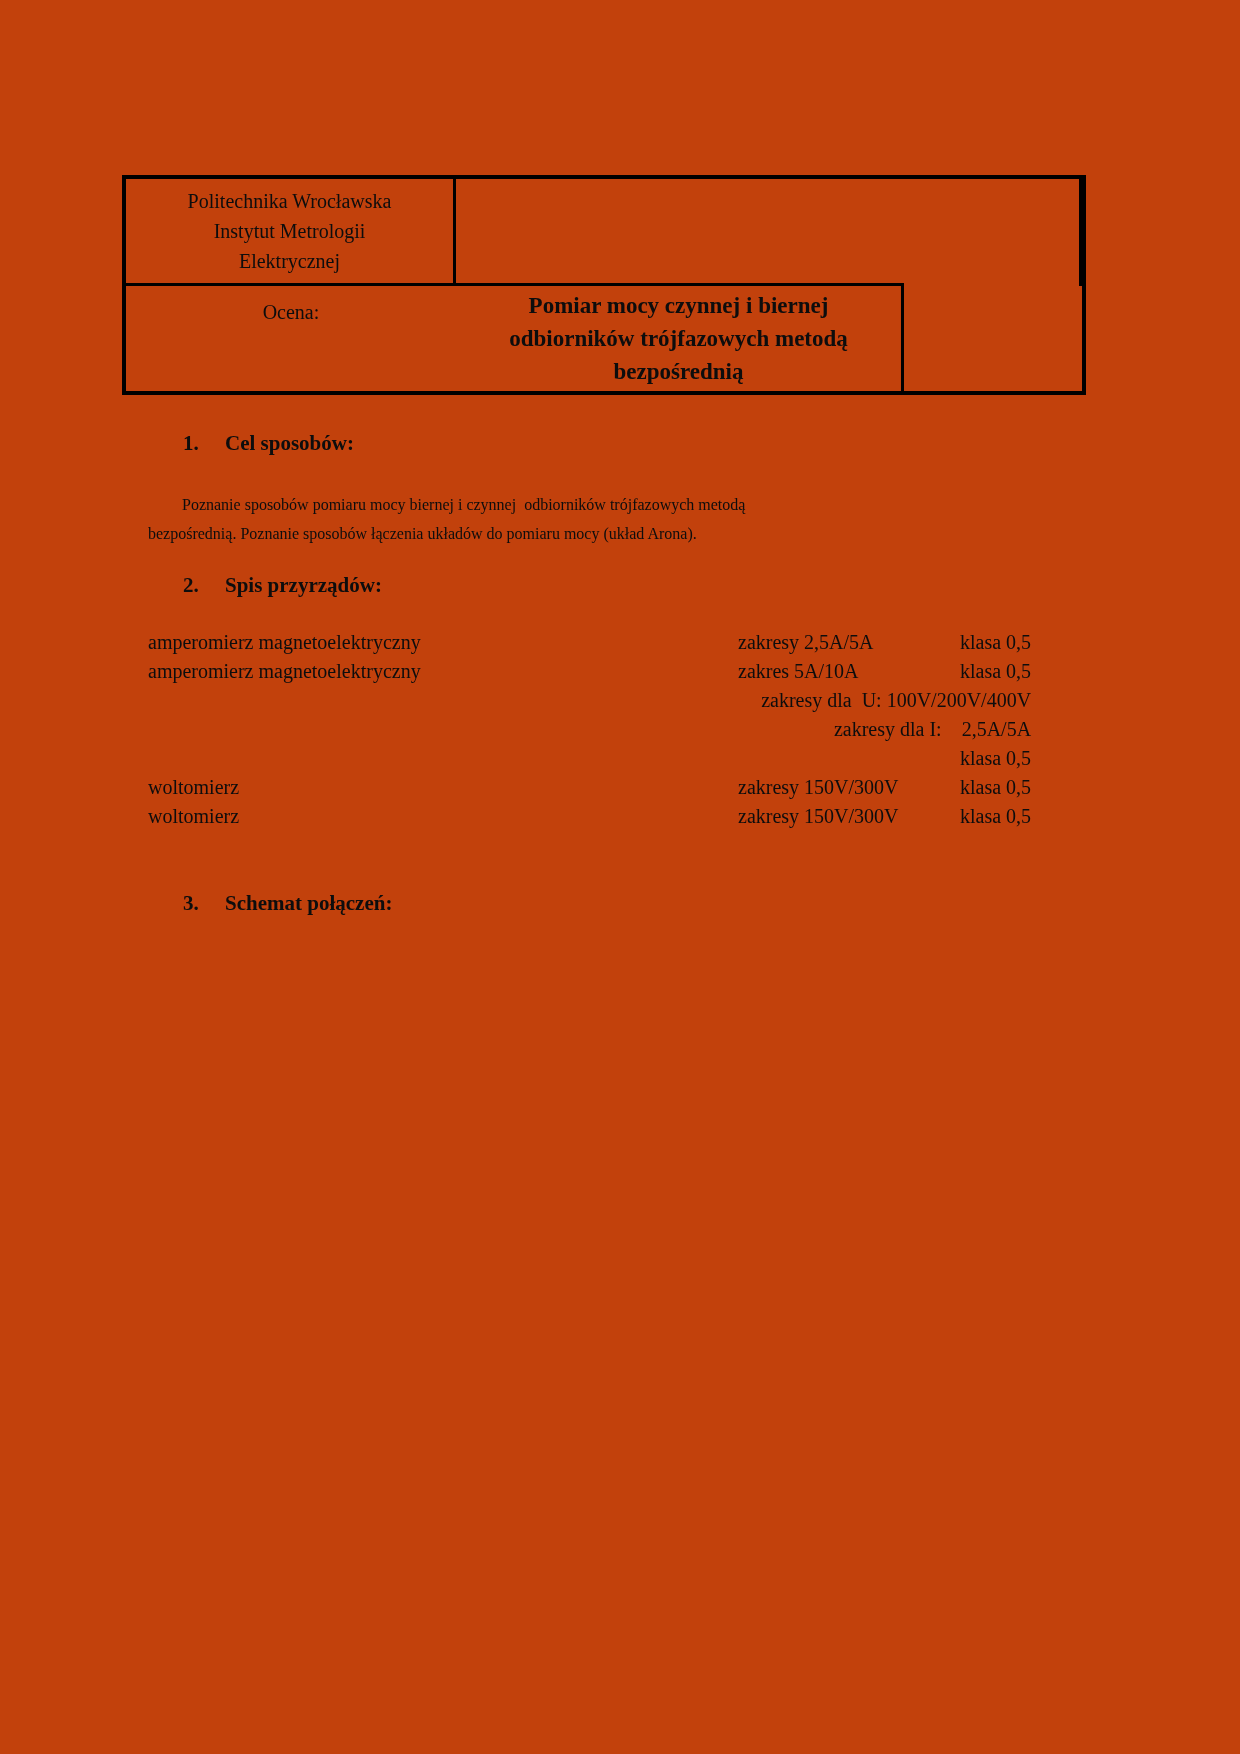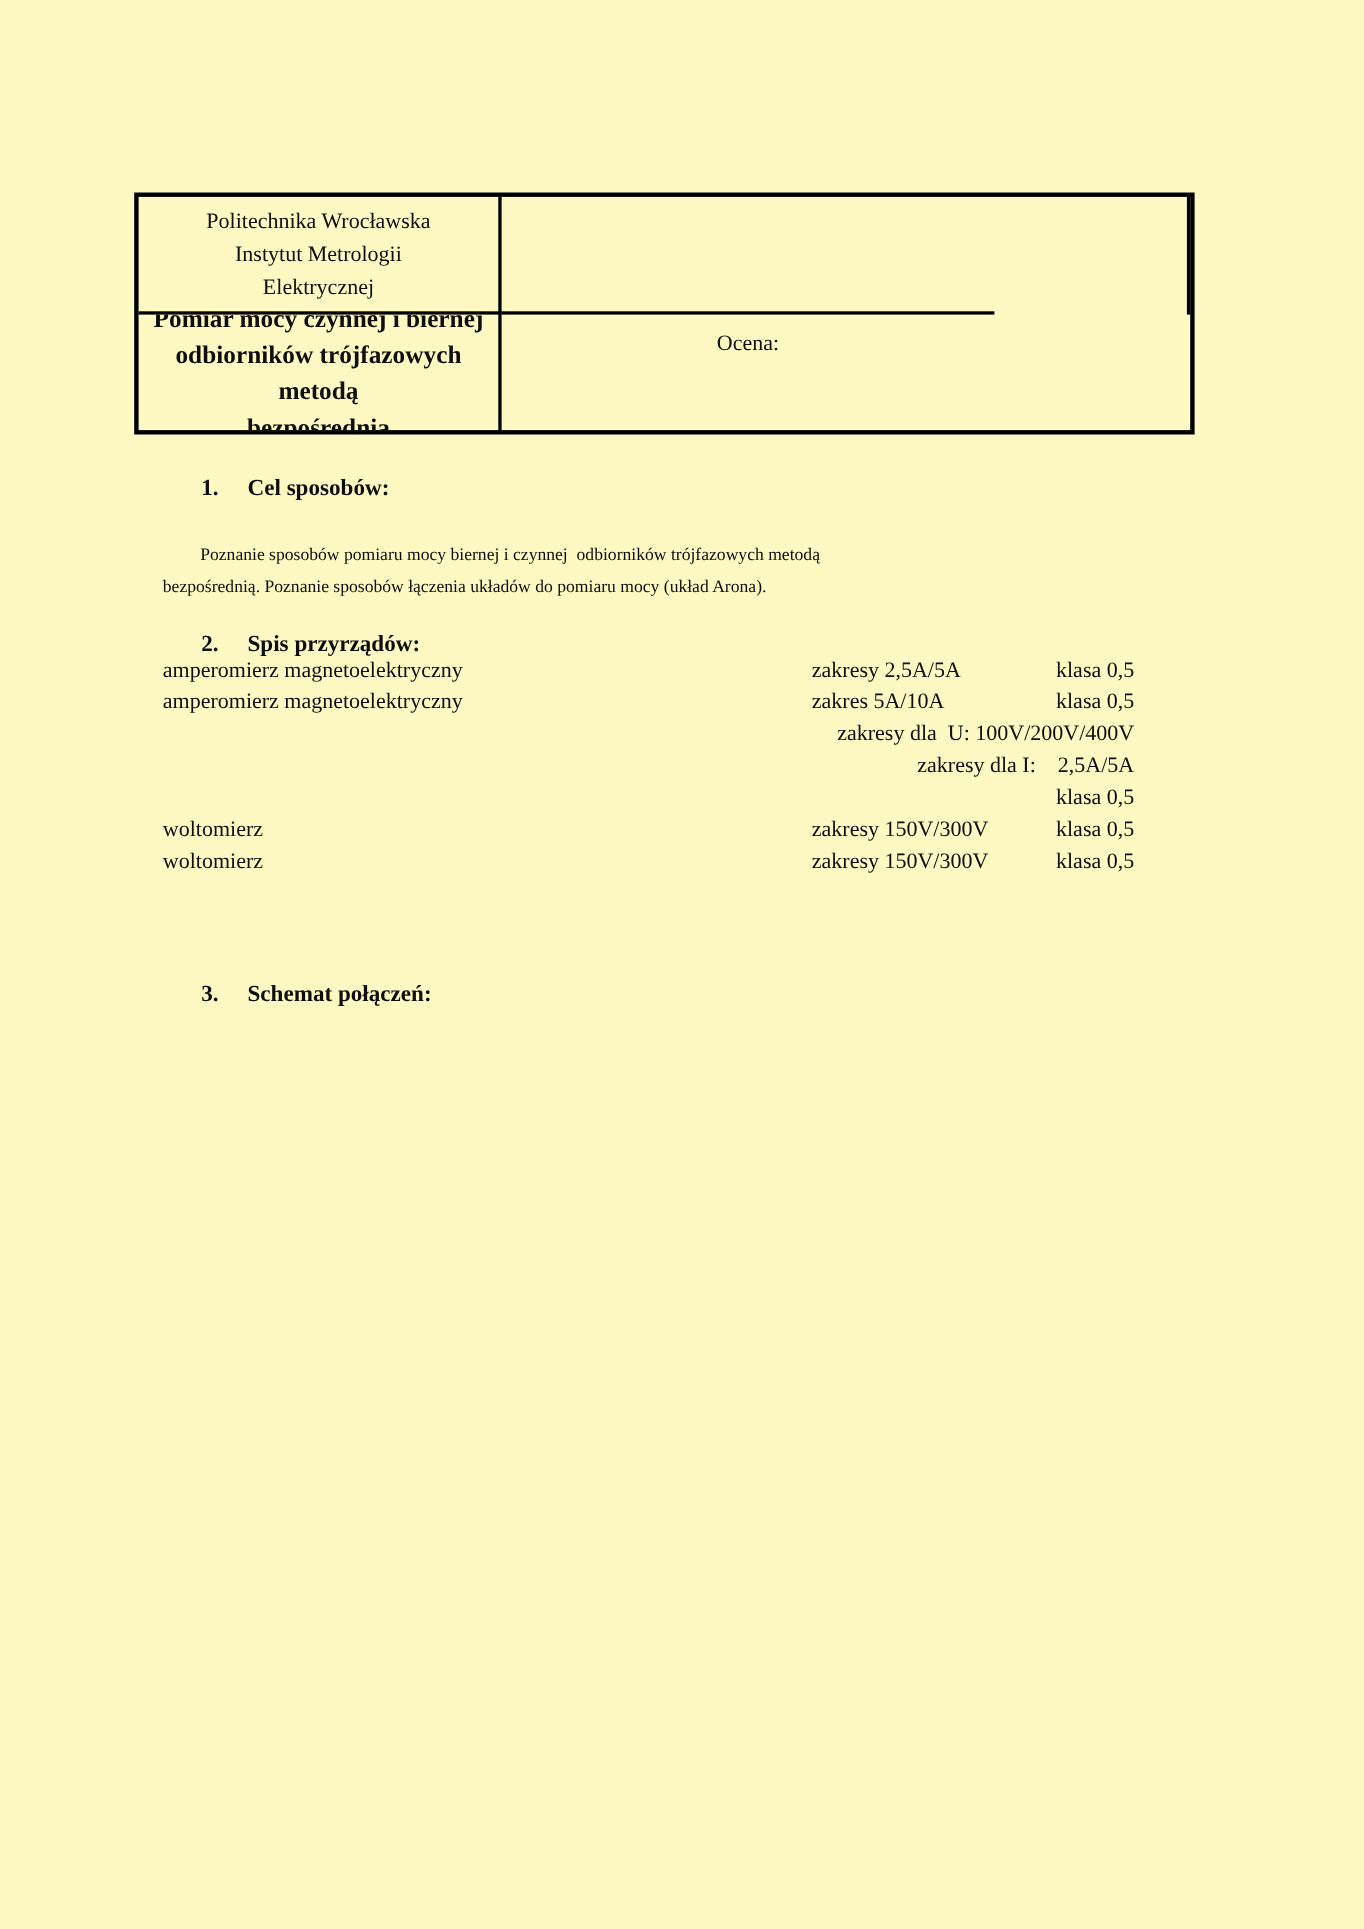--- a/index.html
+++ b/index.html
@@ -1,20 +1,20 @@
 <!DOCTYPE html>
 <html lang="pl"><head>
 <meta charset="utf-8">
 <style>
   html, body { margin: 0; padding: 0; background: #ffffff; }
   .page {
     position: relative;
     width: 1240px;
     height: 1754px;
-    background: #fef9c3;
+    background: #c2410c;
     color: #0d0d0d;
     font-family: "Liberation Serif", serif;
     overflow: hidden;
   }
 
   
   .header-table {
     position: absolute;
     left: 122px;
     top: 175px;
@@ -64,47 +64,47 @@
     font-size: 16px;
     line-height: 28.5px;
     white-space: pre-wrap;
     text-indent: 34px;
   }
 
   
   .instruments {
     position: absolute;
     left: 148px;
-    top: 595px;
+    top: 628px;
     display: grid;
     grid-template-columns: 590px 222px auto;
     font-size: 20px;
     line-height: 29px;
   }
   .instruments span { white-space: pre; overflow: visible; }
   .instruments .span2 { grid-column: 2 / 4; text-align: right; }
 </style>
 </head>
 <body>
 
 <div class="page">
 
   <div class="header-table">
     <div class="ht-cell institution">Politechnika Wrocławska
 Instytut Metrologii
 Elektrycznej</div>
     <div class="ht-cell last-col"></div>
 
     <div class="ht-cell last-row"></div>
+    <div class="ht-cell last-col last-row grade-cell">
+      <span class="grade-label">Ocena:</span>
+    </div>
     <div class="ht-cell last-row report-title">Pomiar mocy czynnej i biernej
 odbiorników trójfazowych metodą
 bezpośrednią</div>
-    <div class="ht-cell last-col last-row grade-cell">
-      <span class="grade-label">Ocena:</span>
-    </div>
   </div>
 
   <div class="section-heading h-1">
     <span class="num">1.</span>
     <span class="label">Cel sposobów:</span>
   </div>
 
   <div class="goal">Poznanie sposobów pomiaru mocy biernej i czynnej  odbiorników trójfazowych metodą
 bezpośrednią. Poznanie sposobów łączenia układów do pomiaru mocy (układ Arona).</div>
 

